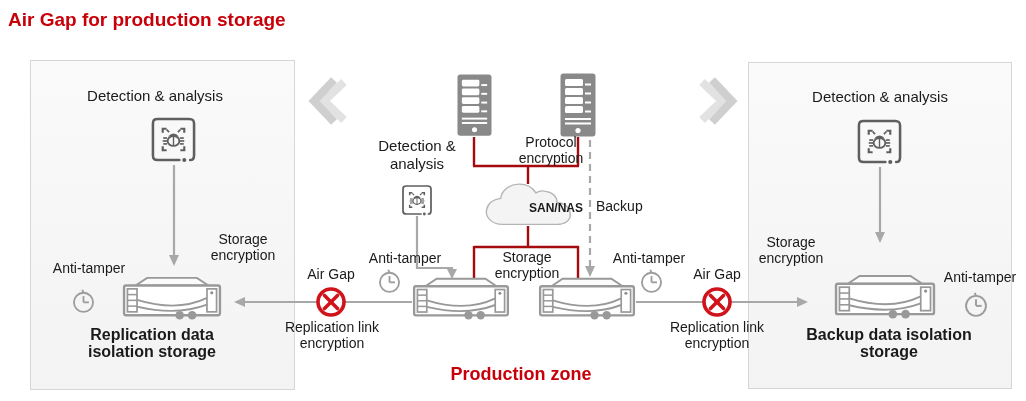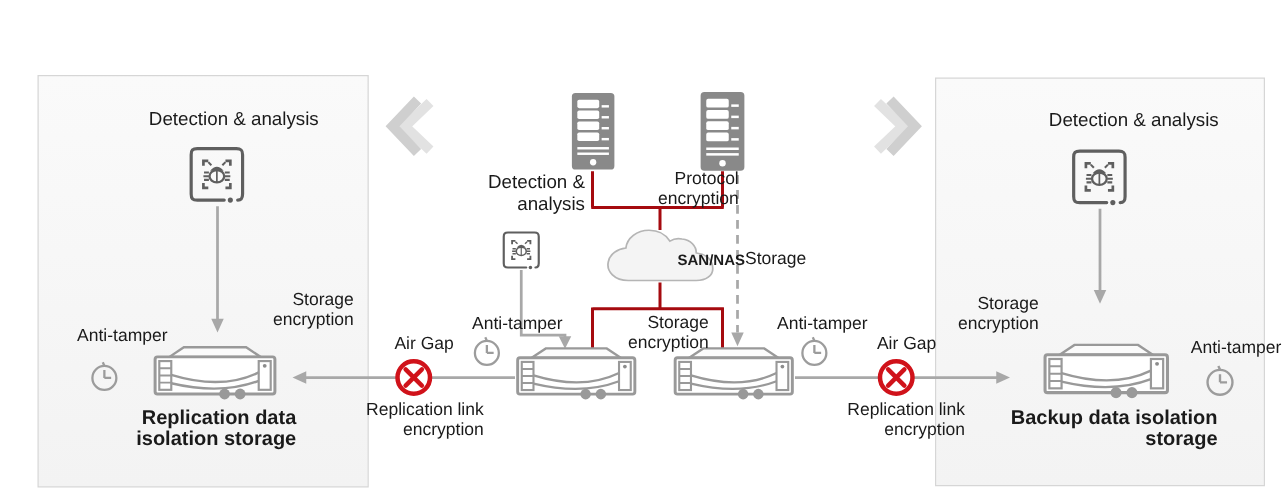--- a/index.html
+++ b/index.html
@@ -17,21 +17,21 @@
     position:relative;width:1026px;height:401px;background:#fff;overflow:hidden;
     font-family:"Liberation Sans", sans-serif;color:var(--text-color);
   }
   .panel{
     position:absolute;background:linear-gradient(180deg,#fafafa,#f3f3f3);
     border:1px solid var(--panel-border);box-sizing:border-box;
   }
   #panel-left{left:30px;top:60px;width:265px;height:330px;}
   #panel-right{left:748px;top:62px;width:264px;height:327px;}
   .overlay{position:absolute;left:0;top:0;}
-  .label{position:absolute;font-size:14px;line-height:16px;text-align:right;white-space:normal;}
+  .label{position:absolute;font-size:14px;line-height:16px;text-align:center;white-space:normal;}
   .title{position:absolute;font-size:19px;font-weight:bold;color:var(--title-red);white-space:nowrap;}
   .bold{font-weight:bold;}
   .red-line{stroke:var(--line-red);stroke-width:2.4;fill:none;}
   .gray-line{stroke:var(--gray-line);stroke-width:2.2;fill:none;}
   .gray-dash{stroke:var(--gray-line);stroke-width:2.2;fill:none;stroke-dasharray:7 5;}
   .gray-head{fill:var(--gray-line);stroke:none;}
   .airgap-ring{stroke:var(--airgap-red);stroke-width:3.6;fill:#fff;}
   .airgap-x{stroke:var(--airgap-red);stroke-width:3.6;stroke-linecap:round;}
   .chev-back{stroke:#e2e2e2;stroke-width:8;fill:none;}
   .chev-front{stroke:#cfcfcf;stroke-width:8;fill:none;}
@@ -164,33 +164,35 @@
     <use href="#sym-bugscan" x="150" y="116" width="47" height="47"></use>
     <use href="#sym-bugscan" x="401" y="184" width="32" height="32"></use>
     <use href="#sym-bugscan" x="856" y="118" width="47" height="47"></use>
 
     <use href="#sym-clock" x="71" y="289" width="25" height="25"></use>
     <use href="#sym-clock" x="377" y="269" width="25" height="25"></use>
     <use href="#sym-clock" x="639" y="269" width="25" height="25"></use>
     <use href="#sym-clock" x="963" y="292" width="26" height="26"></use>
   </svg>
 
+  <div class="title" style="left:8px;top:9px;">Air Gap for production storage</div>
 
   <div class="label" style="left:55px;top:88px;width:200px;font-size:15px;">Detection &amp; analysis</div>
   <div class="label" style="left:203px;top:231px;width:80px;">Storage encryption</div>
   <div class="label" style="left:44px;top:260px;width:90px;">Anti-tamper</div>
   <div class="label bold" style="left:67px;top:326px;width:170px;font-size:16px;line-height:17px;">Replication data isolation storage</div>
 
   <div class="label" style="left:487px;top:134px;width:80px;margin-left:24px;">Protocol encryption</div>
   <div class="label" style="left:366px;top:137px;width:102px;font-size:15px;line-height:18px;">Detection &amp; analysis</div>
   <div class="label bold" style="left:516px;top:200px;width:80px;font-size:12px;">SAN/NAS</div>
-  <div class="label" style="left:596px;top:198px;width:60px;text-align:left;">Storage</div>
+  <div class="label" style="left:596px;top:198px;width:60px;text-align:left;">Backup</div>
   <div class="label" style="left:487px;top:249px;width:80px;">Storage encryption</div>
   <div class="label" style="left:360px;top:250px;width:90px;">Anti-tamper</div>
   <div class="label" style="left:604px;top:250px;width:90px;">Anti-tamper</div>
+  <div class="label bold" style="left:431px;top:366px;width:180px;font-size:18px;color:var(--title-red);">Production zone</div>
 
   <div class="label" style="left:299px;top:266px;width:64px;">Air Gap</div>
   <div class="label" style="left:277px;top:319px;width:110px;">Replication link encryption</div>
   <div class="label" style="left:685px;top:266px;width:64px;">Air Gap</div>
   <div class="label" style="left:662px;top:319px;width:110px;">Replication link encryption</div>
 
   <div class="label" style="left:785px;top:89px;width:190px;font-size:15px;">Detection &amp; analysis</div>
   <div class="label" style="left:751px;top:234px;width:80px;">Storage encryption</div>
   <div class="label" style="left:935px;top:269px;width:90px;">Anti-tamper</div>
   <div class="label bold" style="left:804px;top:326px;width:170px;font-size:16px;line-height:17px;">Backup data isolation storage</div>

